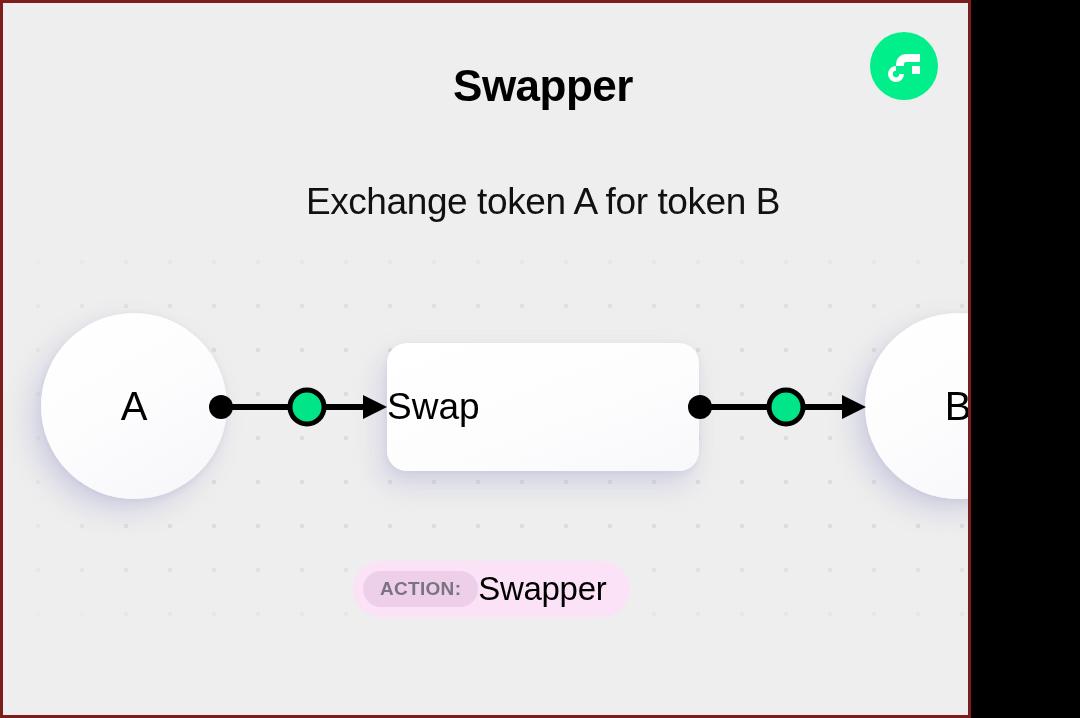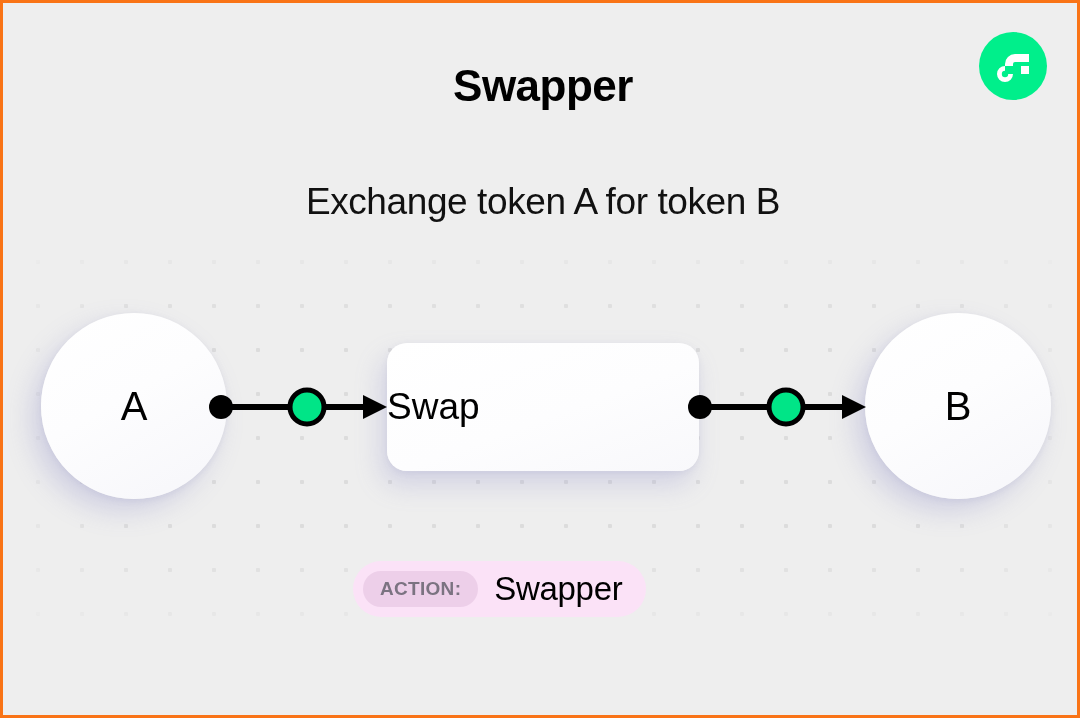--- a/index.html
+++ b/index.html
@@ -6,24 +6,24 @@
     margin: 0;
     padding: 0;
     background: #000;
   }
   body {
     font-family: "Liberation Sans", sans-serif;
   }
 
   #app {
     position: relative;
-    width: 1080px;
+    width: 971px;
     height: 718px;
     box-sizing: border-box;
-    border: 3px solid #f97316;
+    border: 3px solid #7f1d1d;
     background: #eeeeee;
     overflow: hidden;
   }
 
   
   .dot-canvas {
     position: absolute;
     left: 0;
     top: 228px;
     width: 1080px;
@@ -132,21 +132,21 @@
   .action-badge {
     position: absolute;
     left: 350px;
     top: 558px;
     height: 56px;
     padding: 0 24px 0 10px;
     border-radius: 28px;
     background: #fbe2f7;
     display: flex;
     align-items: center;
-    gap: 16px;
+    gap: 0;
   }
   .action-key {
     background: #edcfe9;
     color: #7b7381;
     border-radius: 18px;
     padding: 7px 17px;
     font-size: 19px;
     font-weight: bold;
     letter-spacing: 0.3px;
   }

